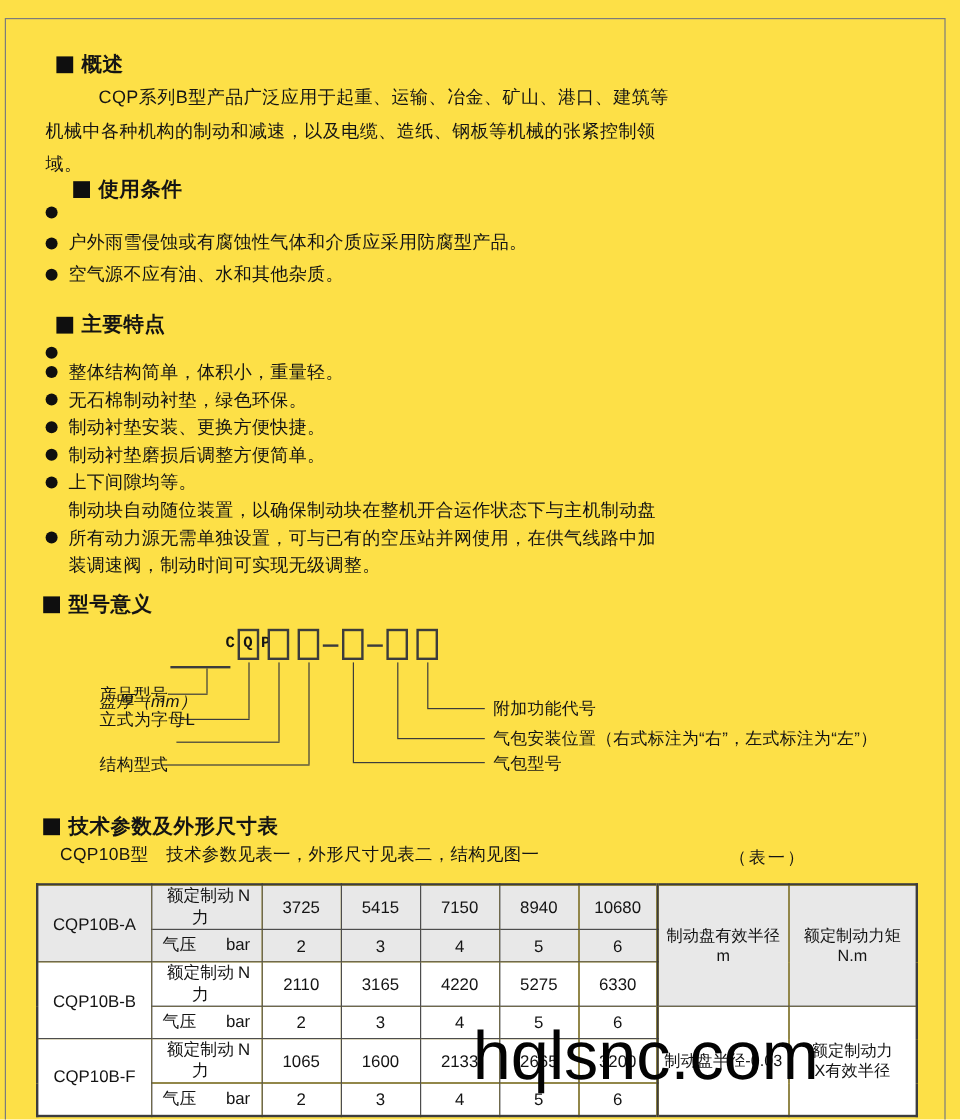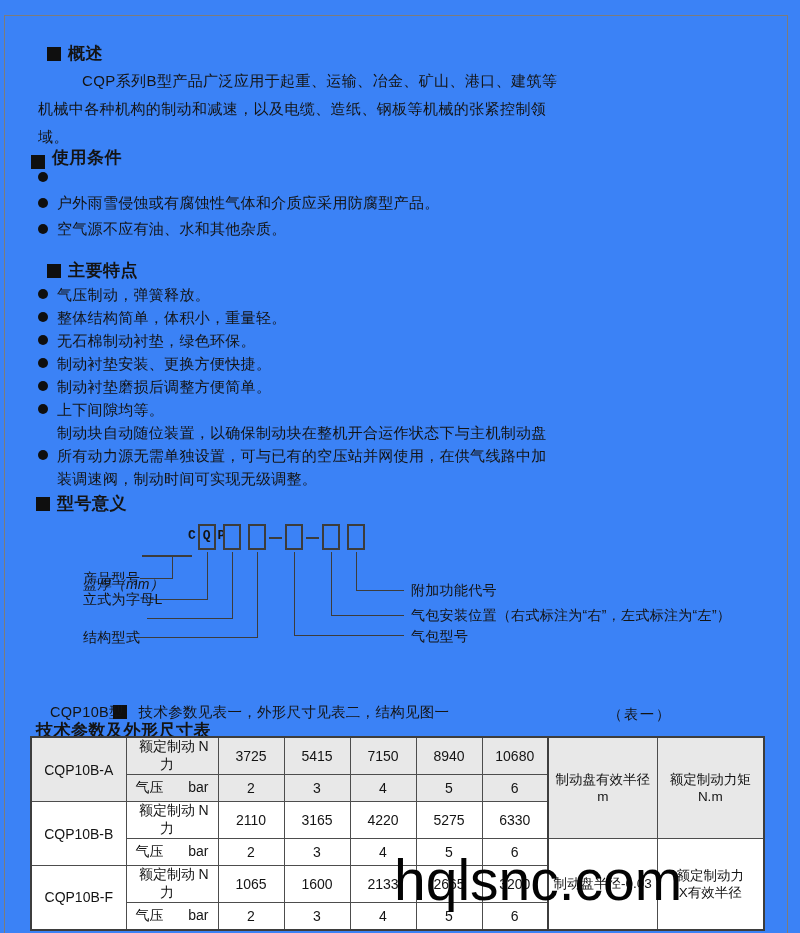--- a/index.html
+++ b/index.html
@@ -1,18 +1,18 @@
 <!DOCTYPE html>
 <html><head>
 <meta charset="utf-8">
 <style>
   * { margin:0; padding:0; box-sizing:border-box; }
   html,body { width:800px; height:933px; background:#ffffff; overflow:hidden;
               font-family:"Liberation Sans","DejaVu Sans",sans-serif; color:#141414; }
-  #page { position:relative; width:800px; height:933px; background:#3b82f6; }
+  #page { position:relative; width:800px; height:933px; background:#fde047; }
   .frame { position:absolute; left:4px; top:15px; width:784px; height:930px;
            border:1px solid #7c7c7c; }
   .heading { position:absolute; display:flex; align-items:center; font-weight:700;
              font-size:17px; letter-spacing:0.5px; white-space:nowrap; }
   .sq { display:inline-block; width:14px; height:14px; background:#0f0f0f; margin-right:7px; }
   .para-line { position:absolute; font-size:15px; white-space:nowrap; letter-spacing:0.4px; }
   .blist { position:absolute; left:38px; }
   .bitem { display:flex; align-items:flex-start; font-size:15px; letter-spacing:0.3px; }
   .dot { width:10px; height:10px; border-radius:50%; background:#0f0f0f; flex:0 0 auto;
          margin:6px 9px 0 0; }
@@ -55,21 +55,21 @@
   <div class="frame"></div>
 
   <div class="heading" style="left:47px; top:42px;">
     <span class="sq"></span>
     <span>概述</span>
   </div>
   <div class="para-line" style="left:38px; top:100px;">机械中各种机构的制动和减速，以及电缆、造纸、钢板等机械的张紧控制领</div>
   <div class="para-line" style="left:82px; top:72px;">CQP系列B型产品广泛应用于起重、运输、冶金、矿山、港口、建筑等</div>
   <div class="para-line" style="left:38px; top:128px;">域。</div>
 
-  <div class="heading" style="left:31px; top:146px;align-items:flex-end;">
+  <div class="heading" style="left:61px; top:146px;">
     <span class="sq"></span>
     <span>使用条件</span>
   </div>
   <div class="blist cond" style="top:164px;">
     <div class="bitem">
         <span class="dot"></span>
       </div>
     <div class="bitem">
         <span class="dot"></span>
         <span>户外雨雪侵蚀或有腐蚀性气体和介质应采用防腐型产品。</span>
@@ -80,23 +80,20 @@
       </div>
   </div>
 
   <div class="heading" style="left:47px; top:259px;">
     <span class="sq"></span>
     <span>主要特点</span>
   </div>
   <div class="blist feat" style="top:283px;">
     <div class="bitem">
         <span class="dot"></span>
-        <div>
-          <div>气压制动，弹簧释放。</div>
-        </div>
       </div>
     <div class="bitem">
         <span class="dot"></span>
         <div>
           <div>整体结构简单，体积小，重量轻。</div>
         </div>
       </div>
     <div class="bitem">
         <span class="dot"></span>
         <div>
@@ -166,21 +163,21 @@
 
   <div class="dlabel" style="left:83px; top:570px;">产品型号</div>
   <div class="dlabel" style="left:83px; top:591px;">立式为字母L</div>
   <div class="dlabel" style="left:83px; top:576px;font-style:italic;">盘厚（mm）</div>
   <div class="dlabel" style="left:83px; top:629px;">结构型式</div>
 
   <div class="dlabel" style="left:411px; top:582px;">附加功能代号</div>
   <div class="dlabel" style="left:411px; top:607px;">气包安装位置（右式标注为“右”，左式标注为“左”）</div>
   <div class="dlabel" style="left:411px; top:628px;">气包型号</div>
 
-  <div class="heading" style="left:36px; top:705px;flex-direction:column;">
+  <div class="heading" style="left:36px; top:677px;">
     <span class="sq"></span>
     <span>技术参数及外形尺寸表</span>
   </div>
   <div class="subtitle" style="left:50px; top:703px;">CQP10B型　技术参数见表一，外形尺寸见表二，结构见图一</div>
   <div class="tcaption" style="left:608px; top:706px;">（表一）</div>
 
   <table class="spec">
     <colgroup>
       <col style="width:95px">
         <col style="width:92px">

